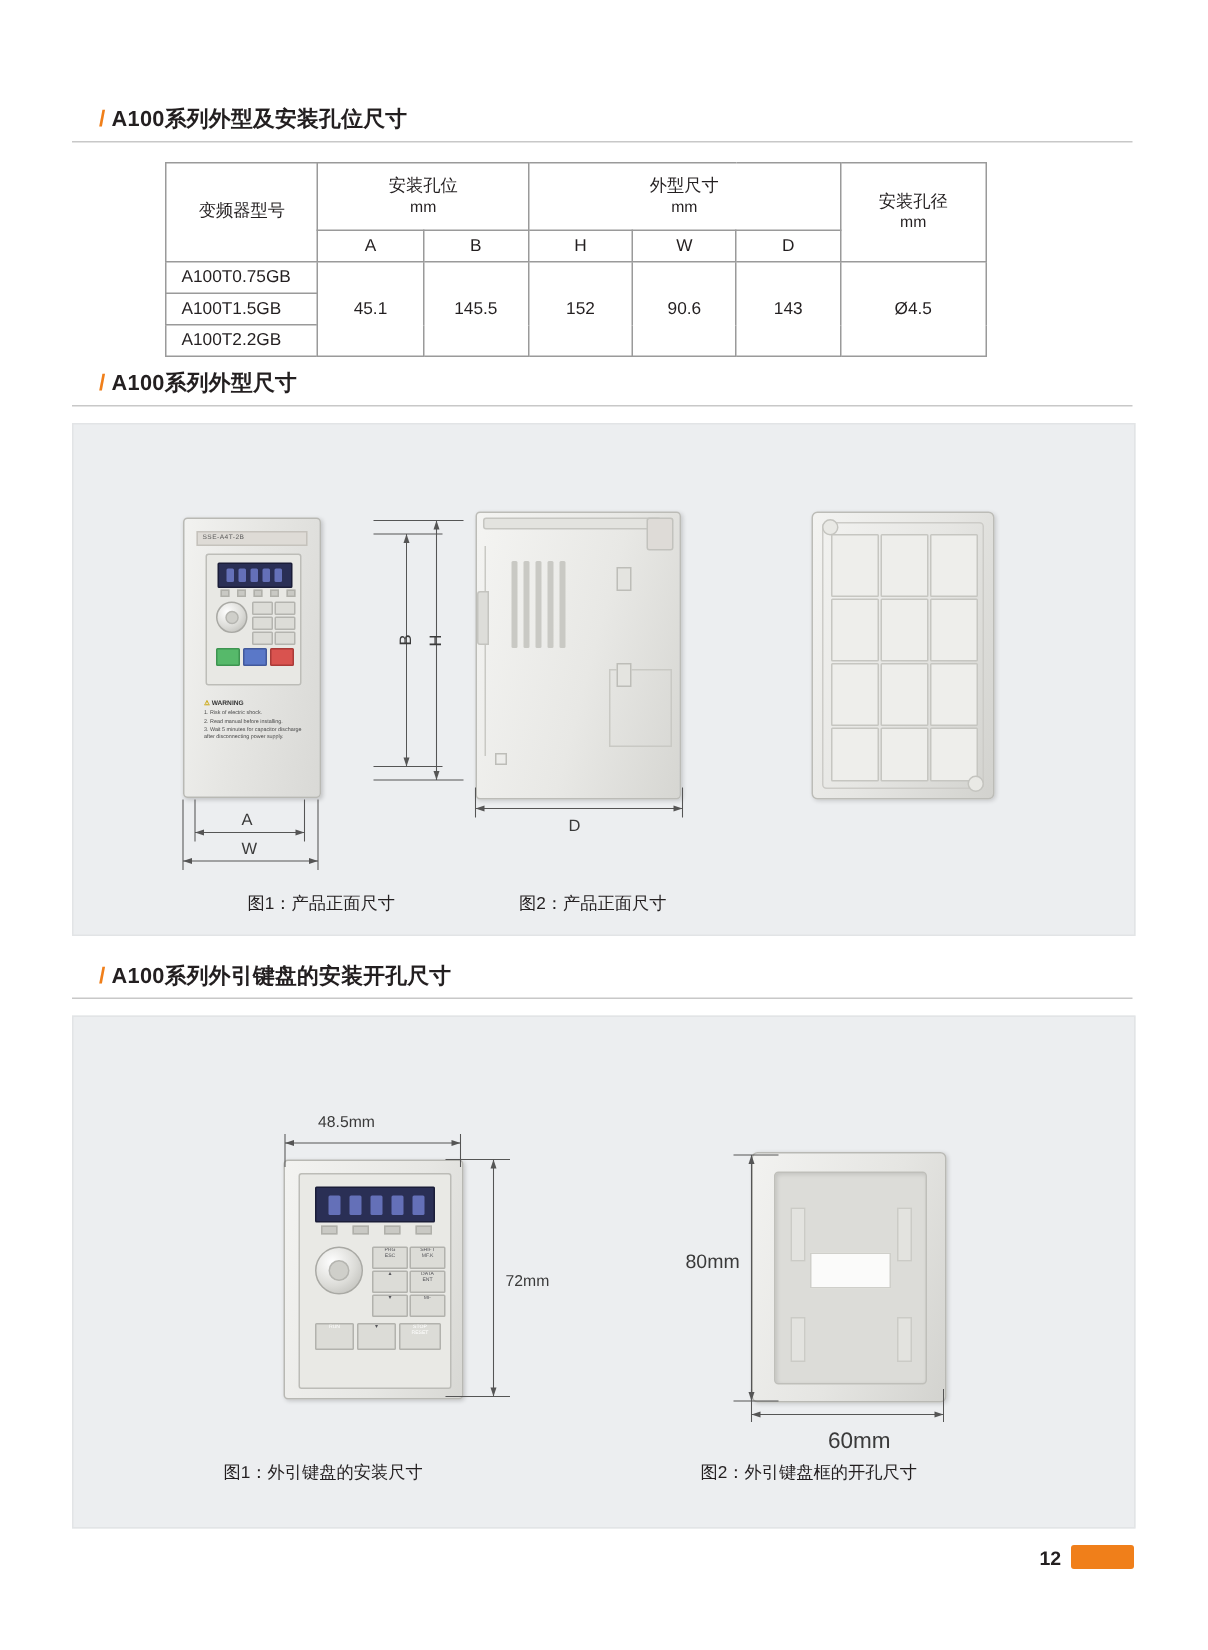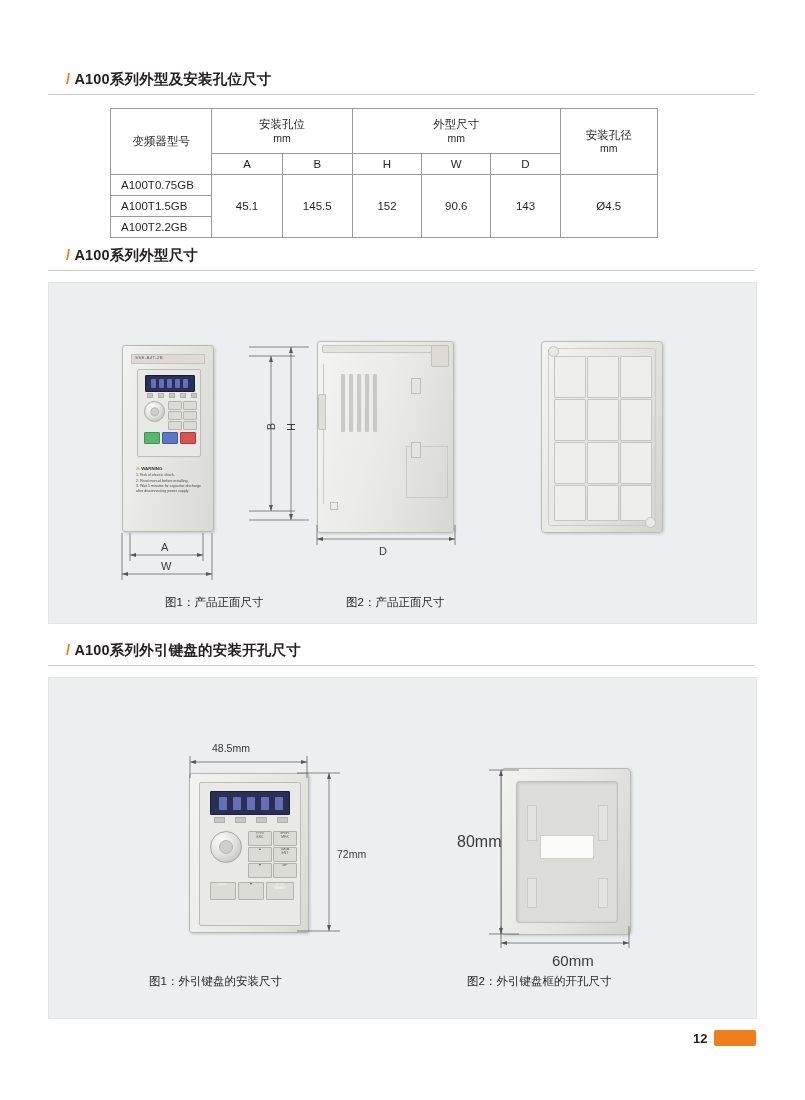--- a/index.html
+++ b/index.html
@@ -562,21 +562,21 @@
         <line x1="180" y1="168" x2="180" y2="192"></line>
         <line x1="52" y1="185" x2="180" y2="185"></line>
       </g>
       <g fill="#555">
         <polygon points="52,12 50,18 54,18"></polygon>
         <polygon points="52,176 50,170 54,170"></polygon>
         <polygon points="52,185 58,183 58,187"></polygon>
         <polygon points="180,185 174,183 174,187"></polygon>
       </g>
     </svg>
-    <div class="dim-label" style="left:408px; top:155px; font-size:16px;">80mm</div>
+    <div class="dim-label" style="left:408px; top:155px; font-size:13px;">80mm</div>
     <div class="dim-label" style="left:503px; top:274px; font-size:15px;">60mm</div>
 
     <div class="panel-caption" style="left:100px; top:296px;">图1：外引键盘的安装尺寸</div>
     <div class="panel-caption" style="left:418px; top:296px;">图2：外引键盘框的开孔尺寸</div>
   </div>
 
   <div class="page-num" style="left:693px; top:1031px;">12</div>
   <div class="page-tag" style="left:714px; top:1030px; width:42px; height:16px;"></div>
 
 </div>

